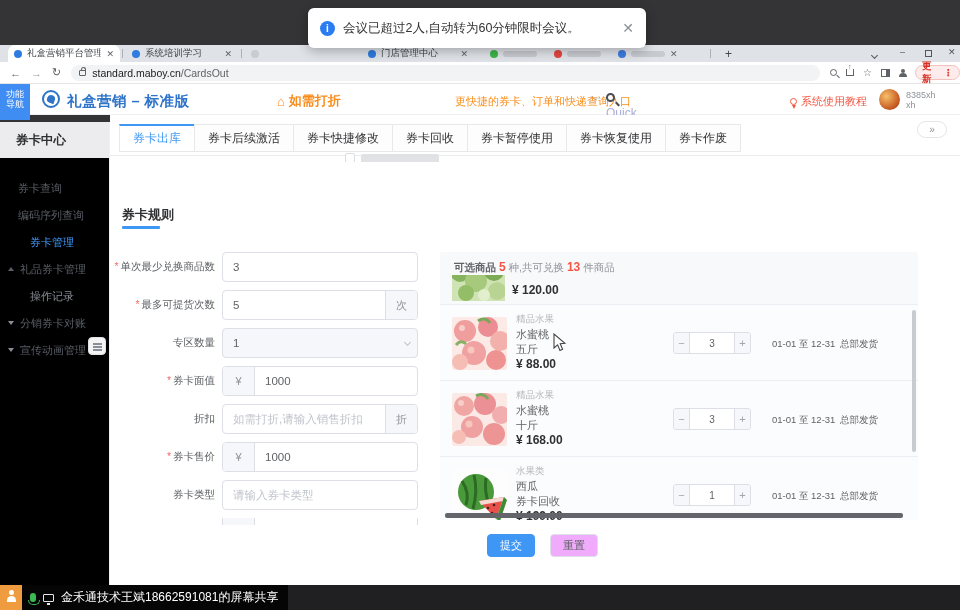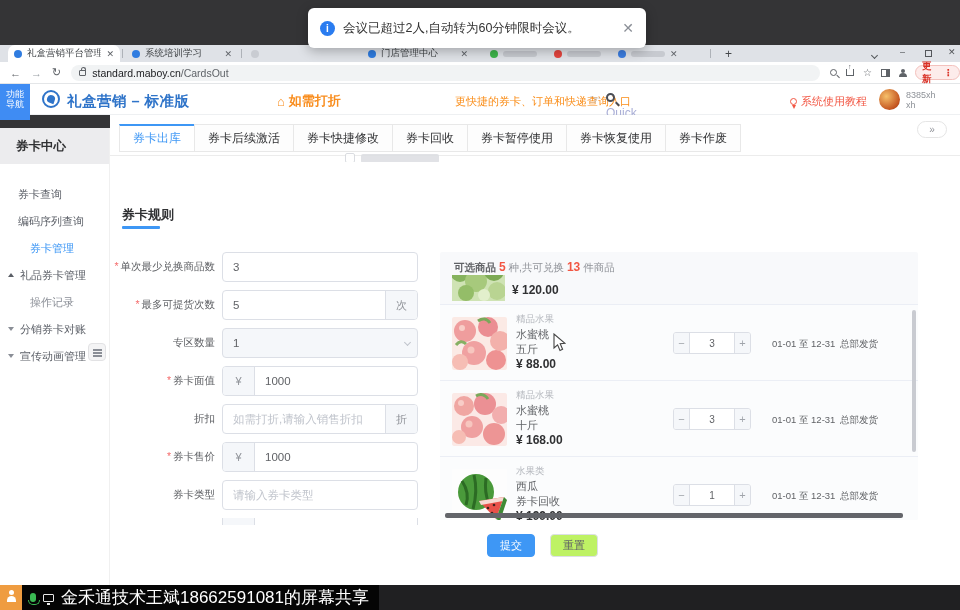--- a/index.html
+++ b/index.html
@@ -55,21 +55,21 @@
   .qmag { width:9px; height:9px; border:2px solid #4a4d55; border-radius:50%; position:relative; display:inline-block; }
   .qmag:after { content:""; position:absolute; left:7px; top:8px; width:5px; height:2px; background:#4a4d55; transform:rotate(45deg); }
   .quicktxt { font-size:12px; color:#a9aed6; }
   .tutorial { position:absolute; left:790px; top:10px; display:flex; align-items:center; gap:4px; font-size:11px; color:#f25643;font-family:Liberation Serif, serif; }
   .pini { width:7px; height:7px; border:1.6px solid #f25643; border-radius:50%; position:relative; display:inline-block; }
   .pini:after { content:""; position:absolute; left:1px; top:6px; width:0; height:0; border-left:2px solid transparent; border-right:2px solid transparent; border-top:4px solid #f25643; }
   .avatar { position:absolute; left:879px; top:5px; width:21px; height:21px; border-radius:50%; background:radial-gradient(circle at 35% 35%, #f6c06a, #c4541f 70%, #7c3210); }
   .username { position:absolute; left:906px; top:6px; font-size:9px; color:#8e9298; line-height:10px; }
 
   
-  .sidebar { position:absolute; left:0; top:128px; width:110px; height:470px; background:#ffffff; border-right:1px solid #f0f0f0; }
+  .sidebar { position:absolute; left:0; top:122px; width:110px; height:470px; background:#000000; border-right:1px solid #f0f0f0; }
   .sbtitle { height:36px; background:#ececee; font-size:12.5px; font-weight:bold; color:#303133; line-height:36px; padding-left:16px; }
   .sbitem { height:27px; line-height:27px; font-size:11px; color:#5a5e66; padding-left:18px; position:relative; white-space:nowrap; }
   .sbitem.group { padding-left:20px; }
   .sbitem.child { padding-left:30px; color:#8a8e96; }
   .sbitem.active { color:#3e97f5; }
   .caret { position:absolute; left:8px; top:11px; width:0; height:0; border-left:3.5px solid transparent; border-right:3.5px solid transparent; }
   .caret.up { border-bottom:4.5px solid #5a5e66; }
   .caret.down { border-top:4.5px solid #8a8e96; }
   .collapsebtn { position:absolute; left:88px; top:215px; width:18px; height:18px; background:#f4f4f5; border:1px solid #e2e2e4; border-radius:4px; }
   .collapsebtn:after { content:""; position:absolute; left:4px; top:5px; width:9px; height:1.5px; background:#8a8e96; box-shadow:0 3px 0 #8a8e96, 0 6px 0 #8a8e96; }
@@ -126,40 +126,40 @@
   .stepval { flex:1; border:none; outline:none; text-align:center; font-size:10px; color:#606266; font-family:inherit; min-width:0; }
   .pdates { position:absolute; left:332px; top:33px; font-size:9.5px; color:#606266; white-space:nowrap; }
   .pship  { position:absolute; left:400px; top:33px; font-size:9.5px; color:#606266; white-space:nowrap; }
   .vthumb { position:absolute; right:2px; top:58px; width:4px; height:142px; background:#c9cbd1; border-radius:2px; }
   .hbar { position:absolute; left:5px; bottom:2px; width:458px; height:5px; background:#63656a; border-radius:2px; }
 
   
   .actions { position:absolute; left:377px; top:419px; display:flex; gap:15px; }
   .btn { height:23px; border-radius:4px; font-size:11px; padding:0 12px; line-height:21px; }
   .btn.primary { background:#3e97f5; color:#fff; border:1px solid #3e97f5; }
-  .btn.plain { background:#bef264; color:#606266; border:1px solid #dcdfe6; }
+  .btn.plain { background:#f0abfc; color:#606266; border:1px solid #dcdfe6; }
 
   
   .toast { position:absolute; left:308px; top:8px; width:338px; height:40px; background:#fff; border-radius:6px; box-shadow:0 3px 12px rgba(0,0,0,.28); display:flex; align-items:center; padding:0 12px; z-index:60; }
   .toastico { width:15px; height:15px; border-radius:50%; background:#2a7cf0; color:#fff; font-size:10px; font-weight:bold; text-align:center; line-height:15px; flex:none; margin-right:8px; font-style:normal; }
   .toasttxt { font-size:12.5px; color:#333; white-space:nowrap; flex:1; }
   .toastclose { font-size:14px; color:#8a8e96; flex:none; margin-left:6px; }
 
   
   .sharestrip { position:absolute; left:0; top:585px; width:960px; height:25px; background:#202022; }
   .shareorange { position:absolute; left:0; top:0; width:22px; height:25px; background:#ef9c40; }
   .shareorange .personw { position:absolute; left:7px; top:5px; width:9px; height:13px; }
   .personw:before { content:""; position:absolute; left:2px; top:0; width:5px; height:5px; border-radius:50%; background:#fff; }
   .personw:after { content:""; position:absolute; left:0; top:6px; width:9px; height:6px; border-radius:5px 5px 0 0; background:#fff; }
   .sharepill { position:absolute; left:22px; top:0; height:25px; background:#050505; display:flex; align-items:center; padding:0 10px 0 8px; }
   .mici { width:6px; height:9px; background:#3bba54; border-radius:3px; position:relative; margin-right:7px; flex:none; }
   .mici:after { content:""; position:absolute; left:-2px; top:7px; width:10px; height:4px; border:1.2px solid #3bba54; border-top:none; border-radius:0 0 5px 5px; }
   .scrni { width:11px; height:8px; border:1.2px solid #e8e8e8; border-radius:1px; position:relative; margin-right:7px; flex:none; }
   .scrni:after { content:""; position:absolute; left:3px; top:8px; width:3px; height:2px; background:#e8e8e8; }
-  .sharetxt { font-size:17px; color:#fff; white-space:nowrap; }
+  .sharetxt { font-size:12px; color:#fff; white-space:nowrap; }
 
   
   .img-peach { width:100%; height:100%; }
   .cursor { position:absolute; left:553px; top:333px; z-index:55; }
 </style>
 </head>
 <body>
 
 <div class="tabstrip">
   <div class="btab active" style="left:8px; width:112px;">

